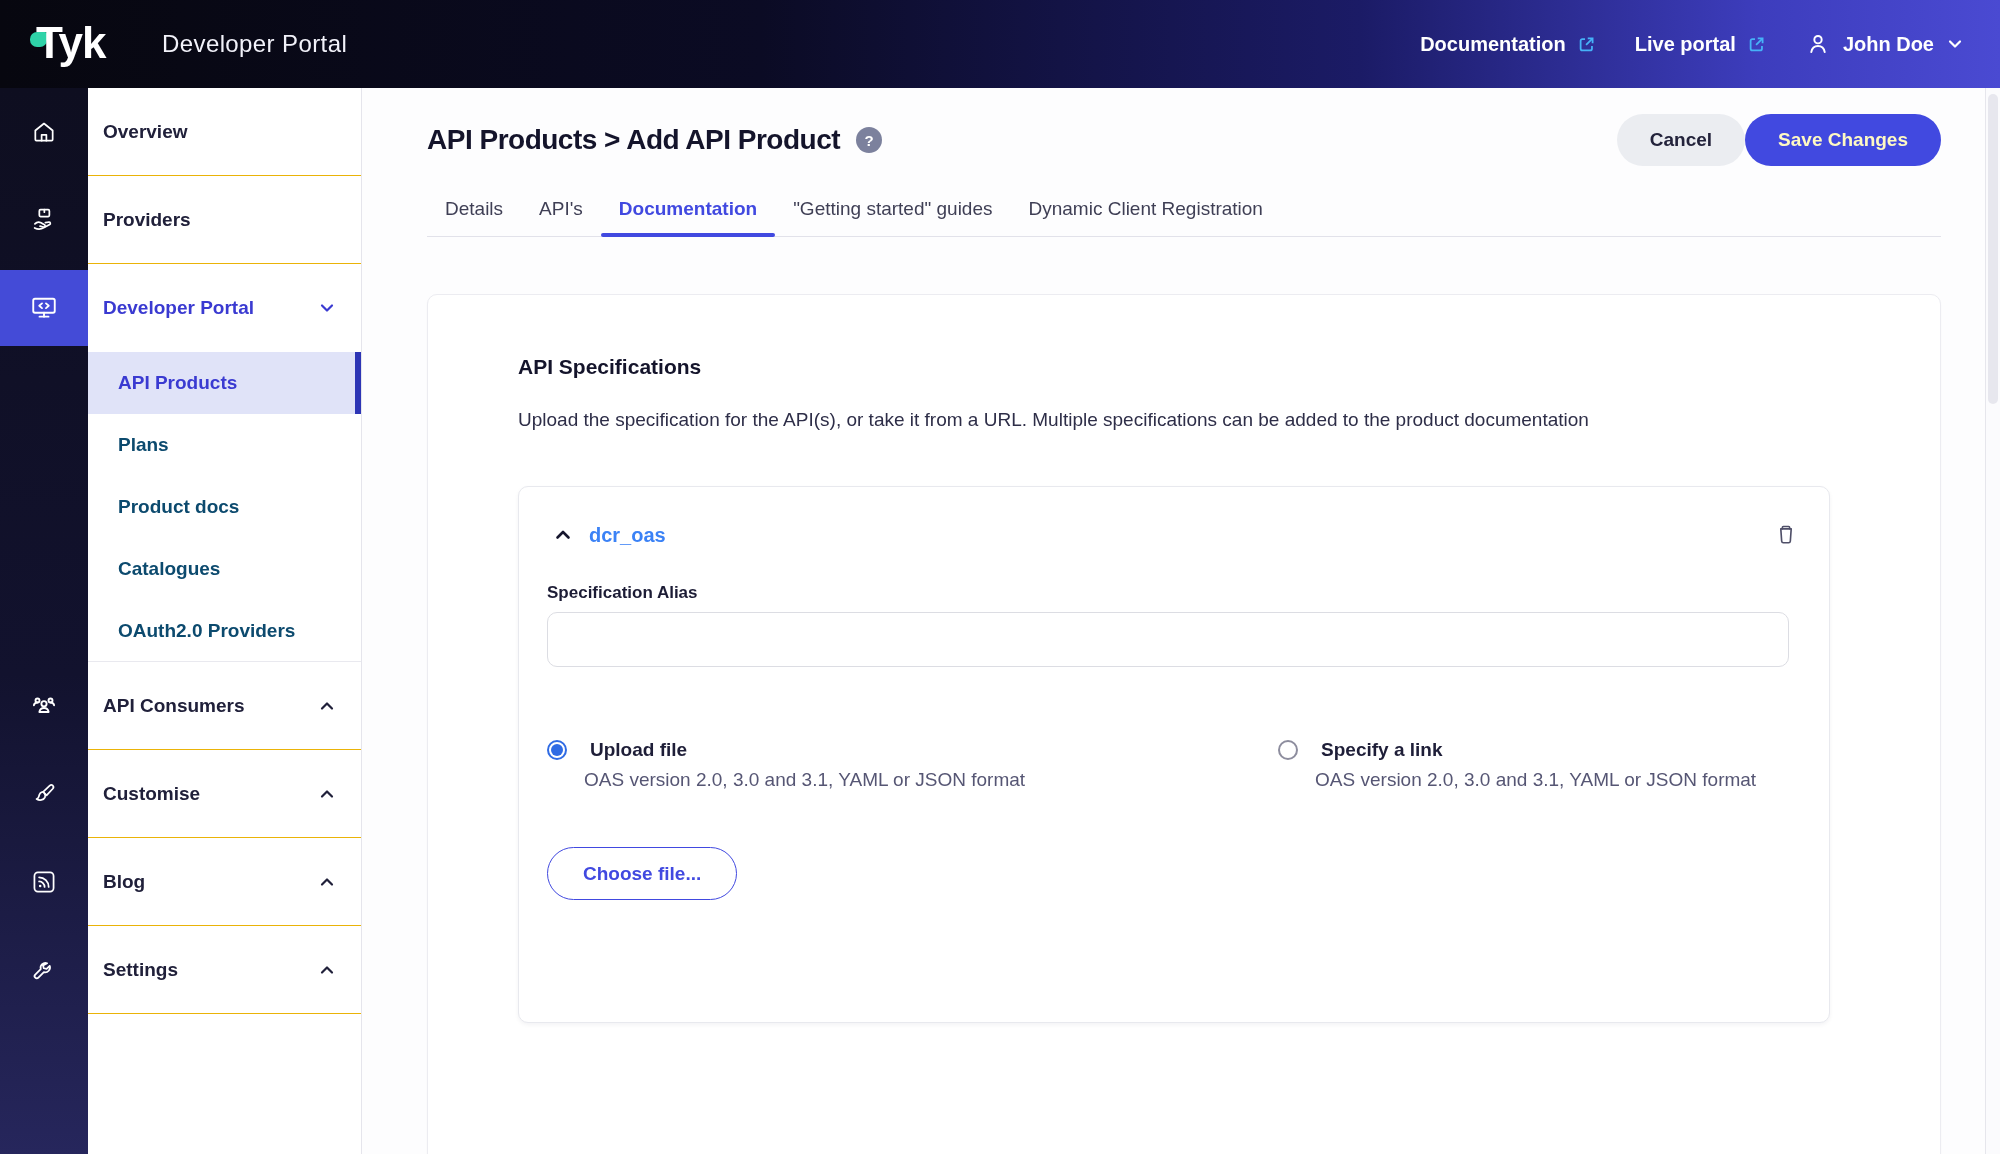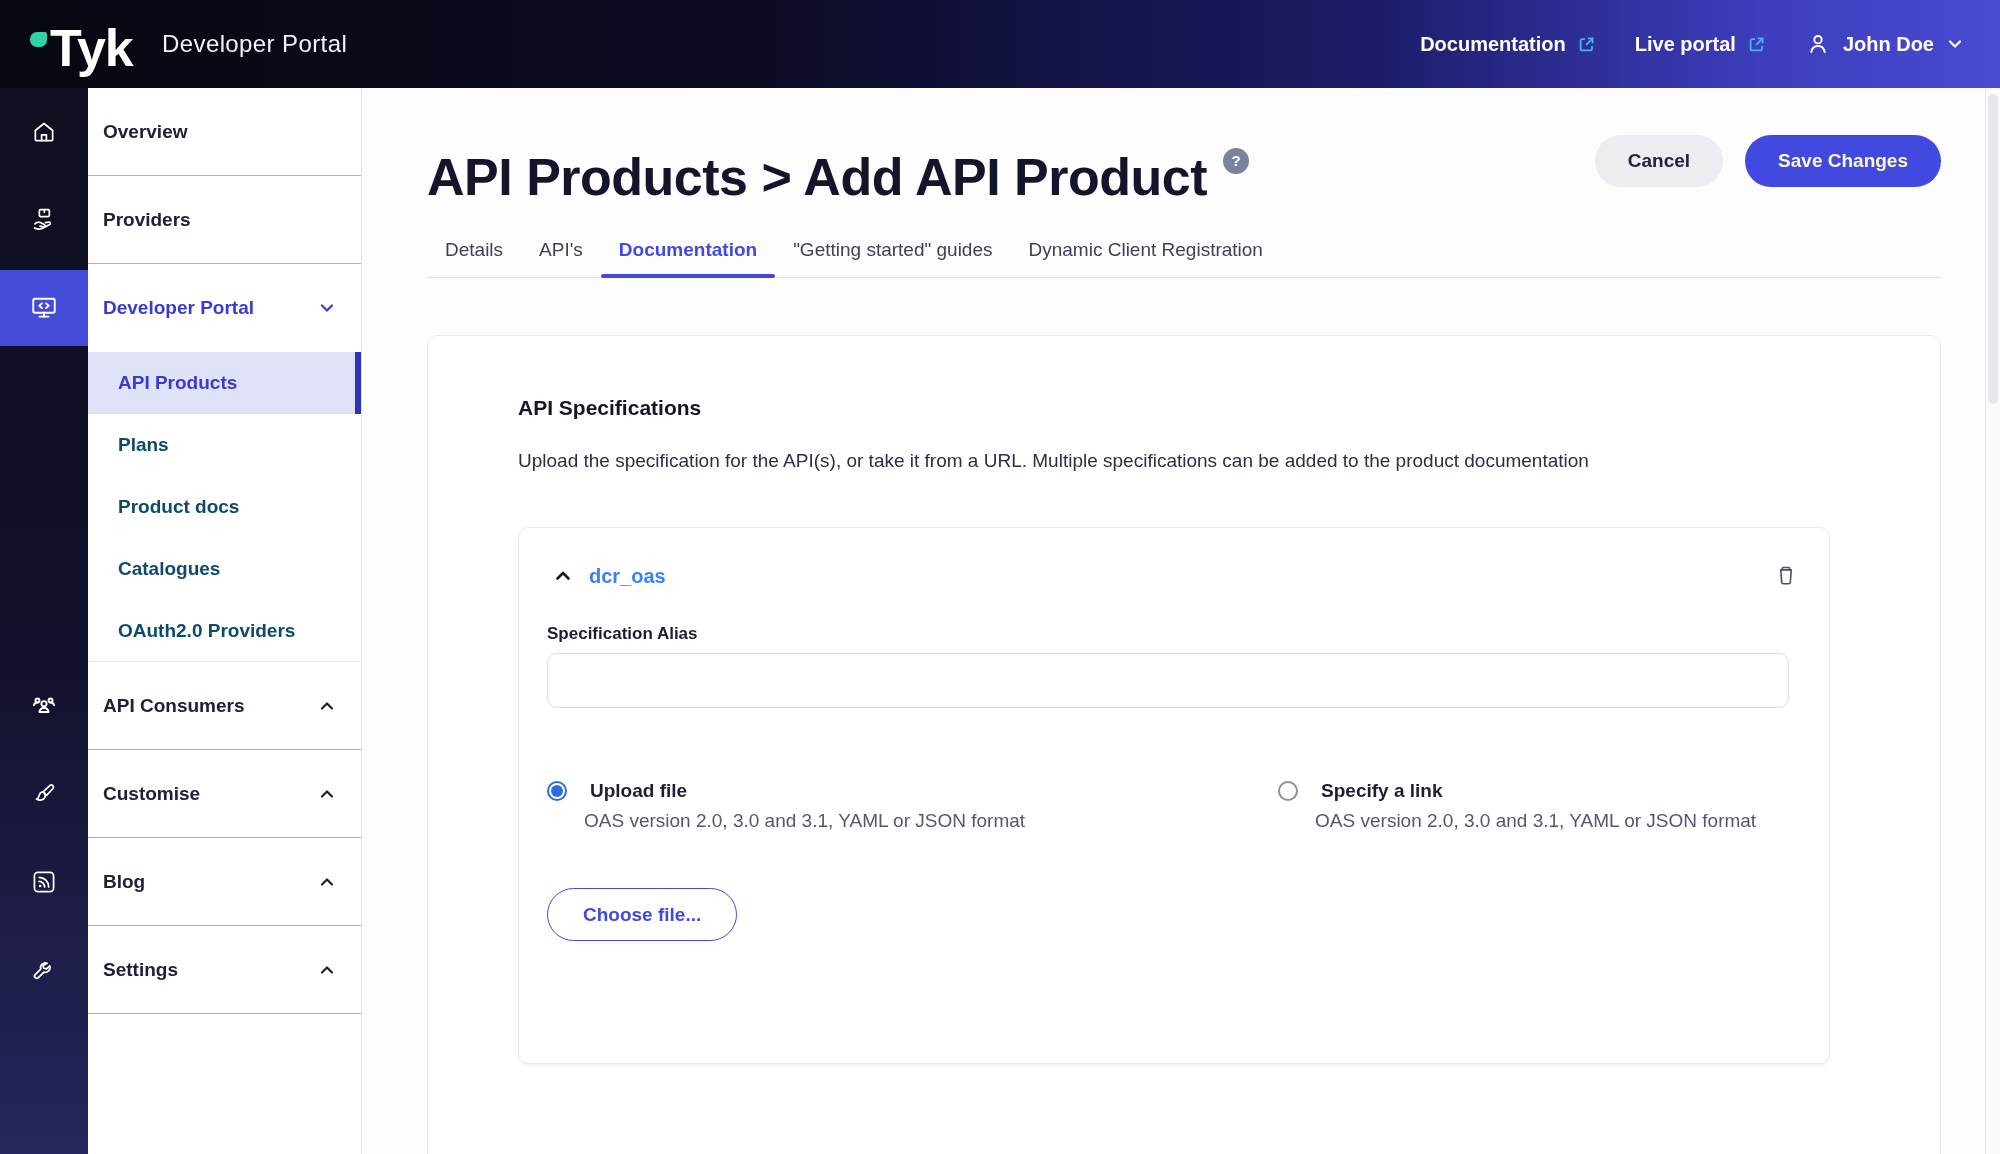--- a/index.html
+++ b/index.html
@@ -8,21 +8,21 @@
   .stage { width:2000px; height:1154px; display:flex; flex-direction:column; overflow:hidden; }
 
   
   .topbar { height:88px; flex:0 0 88px; display:flex; align-items:center;
     background:linear-gradient(90deg,#07070f 0%,#0b0b24 38%,#1b1b66 68%,#3d3dbd 88%,#4a4ad2 100%);
     padding:0 36px 0 30px; }
   .logo { display:flex; align-items:center; gap:14px; }
   .logo-mark { position:relative; width:118px; height:52px; }
   .logo-leaf { position:absolute; left:0; top:14px; width:17px; height:15px; background:#2fd3a8;
     border-radius:7px 2px 7px 7px; }
-  .logo-tyk { position:absolute; left:20px; top:0; color:#fff; font-size:52px; font-weight:700;
+  .logo-tyk { position:absolute; left:6px; top:0; color:#fff; font-size:44px; font-weight:700;
     letter-spacing:-1px; }
   .logo-sub { color:#f2f2fa; font-size:24px; font-weight:300; letter-spacing:.4px; }
   .topbar-right { margin-left:auto; display:flex; align-items:center; gap:38px; }
   .top-link { display:flex; align-items:center; gap:10px; color:#fff; font-size:20px; font-weight:600;
     cursor:pointer; }
   .top-user { display:flex; align-items:center; gap:12px; color:#fff; font-size:20px; font-weight:600;
     cursor:pointer; }
 
   
   .app { flex:1; display:flex; min-height:0; }
@@ -50,25 +50,25 @@
 
   
   .content { flex:1; position:relative; background:#fdfdfe; overflow:hidden; }
   .scrollbar { position:absolute; top:0; right:0; bottom:0; width:15px; background:#fbfbfd;
     border-left:1px solid #e6e6ec; }
   .scroll-thumb { position:absolute; top:6px; left:2px; width:10px; height:310px; border-radius:6px;
     background:#e7e7ee; }
   .page-inner { padding:0 59px 0 65px; height:100%; }
 
   .title-row { margin-top:26px; display:flex; align-items:center; }
-  .page-title { color:#14142b; font-size:52px; font-weight:800; letter-spacing:-.5px;margin-top:33px; }
+  .page-title { color:#14142b; font-size:28px; font-weight:800; letter-spacing:-.5px; }
   .help-dot { width:26px; height:26px; border-radius:50%; background:#7c819d; color:#fff;
     font-size:15px; font-weight:700; display:flex; align-items:center; justify-content:center;
     margin-left:16px; cursor:pointer; }
-  .title-actions { margin-left:auto; display:flex; gap:22px; }
+  .title-actions { margin-left:auto; display:flex; }
   .btn { height:52px; border:none; border-radius:26px; font-family:"Liberation Sans",sans-serif;
     font-size:19px; font-weight:600; cursor:pointer; }
   .btn-cancel { background:#ebedf1; color:#23233b; padding:0 33px; }
   .btn-save { background:#4149e0; color:#fef9c3; padding:0 33px; }
 
   .tabs { margin-top:32px; display:flex; border-bottom:1px solid #e2e2ea; }
   .tab { position:relative; padding:0 18px 16px; color:#3f3f55; font-size:19px; font-weight:500;
     cursor:pointer; white-space:nowrap; }
   .tab.active { color:#4149e0; font-weight:600; }
   .tab.active::after { content:""; position:absolute; left:0; right:0; bottom:-1px; height:4px;

